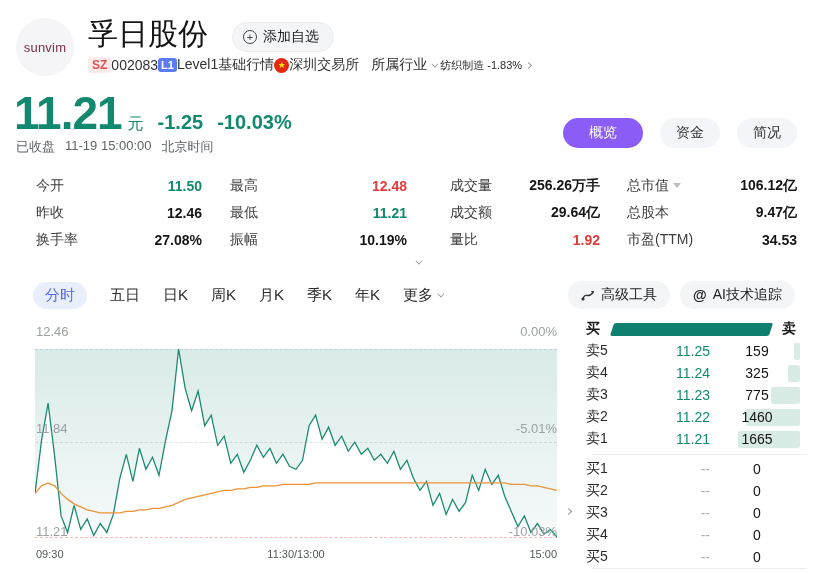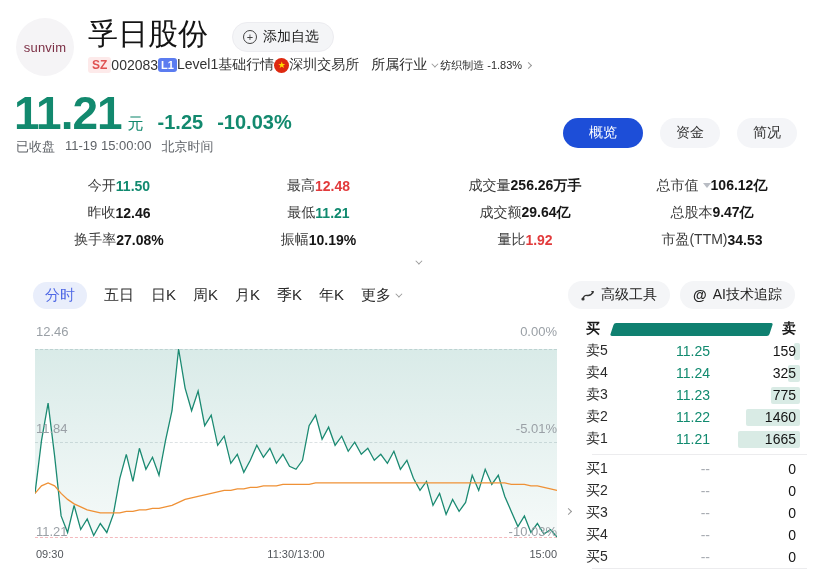--- a/index.html
+++ b/index.html
@@ -33,34 +33,34 @@
   
   .price-row { left:14px; top:86px; display:flex; align-items:baseline; color:#12896e; }
   .price-big { font-size:46px; font-weight:bold; letter-spacing:-1px; }
   .price-unit { font-size:16px; margin-left:6px; }
   .price-chg { font-size:20px; font-weight:bold; margin-left:14px; }
   .status-line { left:16px; top:138px; font-size:13px; color:#5f6368; display:flex; gap:10px; }
   .top-tabs { top:118px; left:563px; display:flex; gap:17px; }
   .pill-tab { height:30px; border-radius:15px; background:#f4f5f8; color:#333;
     display:flex; align-items:center; justify-content:center; font-size:14px; cursor:pointer; }
   .pill-tab.w80 { width:80px; } .pill-tab.w60 { width:60px; }
-  .pill-tab.active { background:#1d4ed8; color:#fff; }
+  .pill-tab.active { background:#8b5cf6; color:#fff; }
   
   .stat-col { top:172px; display:flex; flex-direction:column; }
-  .stat-row { height:27px; display:flex; justify-content:center; align-items:center;
+  .stat-row { height:27px; display:flex; justify-content:space-between; align-items:center;
     font-size:14px; }
   .stat-label { color:#3c3c3c; display:flex; align-items:center; gap:4px; }
   .stat-val { font-weight:600; }
   .c-green { color:#118a6f; } .c-red { color:#e23b3c; } .c-dark { color:#161616; }
   .tri-down { width:0; height:0; border-left:4px solid transparent; border-right:4px solid transparent;
     border-top:5px solid #b9bdc4; display:inline-block; }
   .expander { left:405px; top:255px; width:24px; height:14px; display:flex;
     align-items:center; justify-content:center; cursor:pointer; }
   
-  .chart-tabs { left:33px; top:282px; display:flex; align-items:center; gap:17px; font-size:15px; }
+  .chart-tabs { left:33px; top:282px; display:flex; align-items:center; gap:23px; font-size:15px; }
   .ct-item { color:#2b2b2b; cursor:pointer; display:flex; align-items:center; gap:4px; }
   .ct-item.active { background:#e9eefb; color:#5069e5; padding:4px 12px; border-radius:15px; }
   .tool-btns { top:281px; left:568px; display:flex; gap:10px; }
   .tool-btn { height:28px; border-radius:15px; background:#f4f5f7; display:flex;
     align-items:center; gap:6px; padding:0 13px; font-size:14px; color:#222; cursor:pointer; }
   
   .gridline { left:35px; width:522px; border-top:1px dashed #dde2e4; }
   .gridline.limit { border-top:1px dashed #f3b9bd; }
   .axis-lab { font-size:13px; color:#9aa0a6; }
   .x-lab { font-size:11px; color:#52565b; }
@@ -68,21 +68,21 @@
   .ob-head { left:586px; top:320px; width:210px; display:flex; align-items:center; gap:8px;
     font-size:14px; color:#1c1c1c; font-weight:bold; }
   .strength-wrap { flex:1; height:13px; position:relative; overflow:hidden; }
   .strength-bar { position:absolute; top:0; height:13px; background:#0f8070;
     transform:skewX(-18deg); border-radius:2px; }
   .ob-rows { left:586px; width:210px; display:flex; flex-direction:column; }
   .ob-row { height:22px; display:flex; align-items:center; font-size:14px; cursor:pointer; }
   .ob-level { width:42px; color:#2a2a2a; }
   .ob-price { width:82px; text-align:right; color:#118a6f; }
   .ob-price.empty { color:#a9adb3; }
-  .ob-qty { margin-left:auto; width:78px; position:relative; text-align:right;
+  .ob-qty { margin-left:auto; width:78px; position:relative; text-align:center;
     color:#141414; height:17px; line-height:17px; }
   .vol-bar { position:absolute; right:-4px; top:0; height:17px; background:#d9ebe5;
     border-radius:2px; z-index:0; }
   .ob-qty span { position:relative; z-index:1; }
   .ob-divider { left:592px; width:215px; border-top:1px solid #ececee; }
   .ob-expand { left:566px; top:500px; color:#9aa0a6; cursor:pointer; }
 </style>
 </head>
 <body>
 

